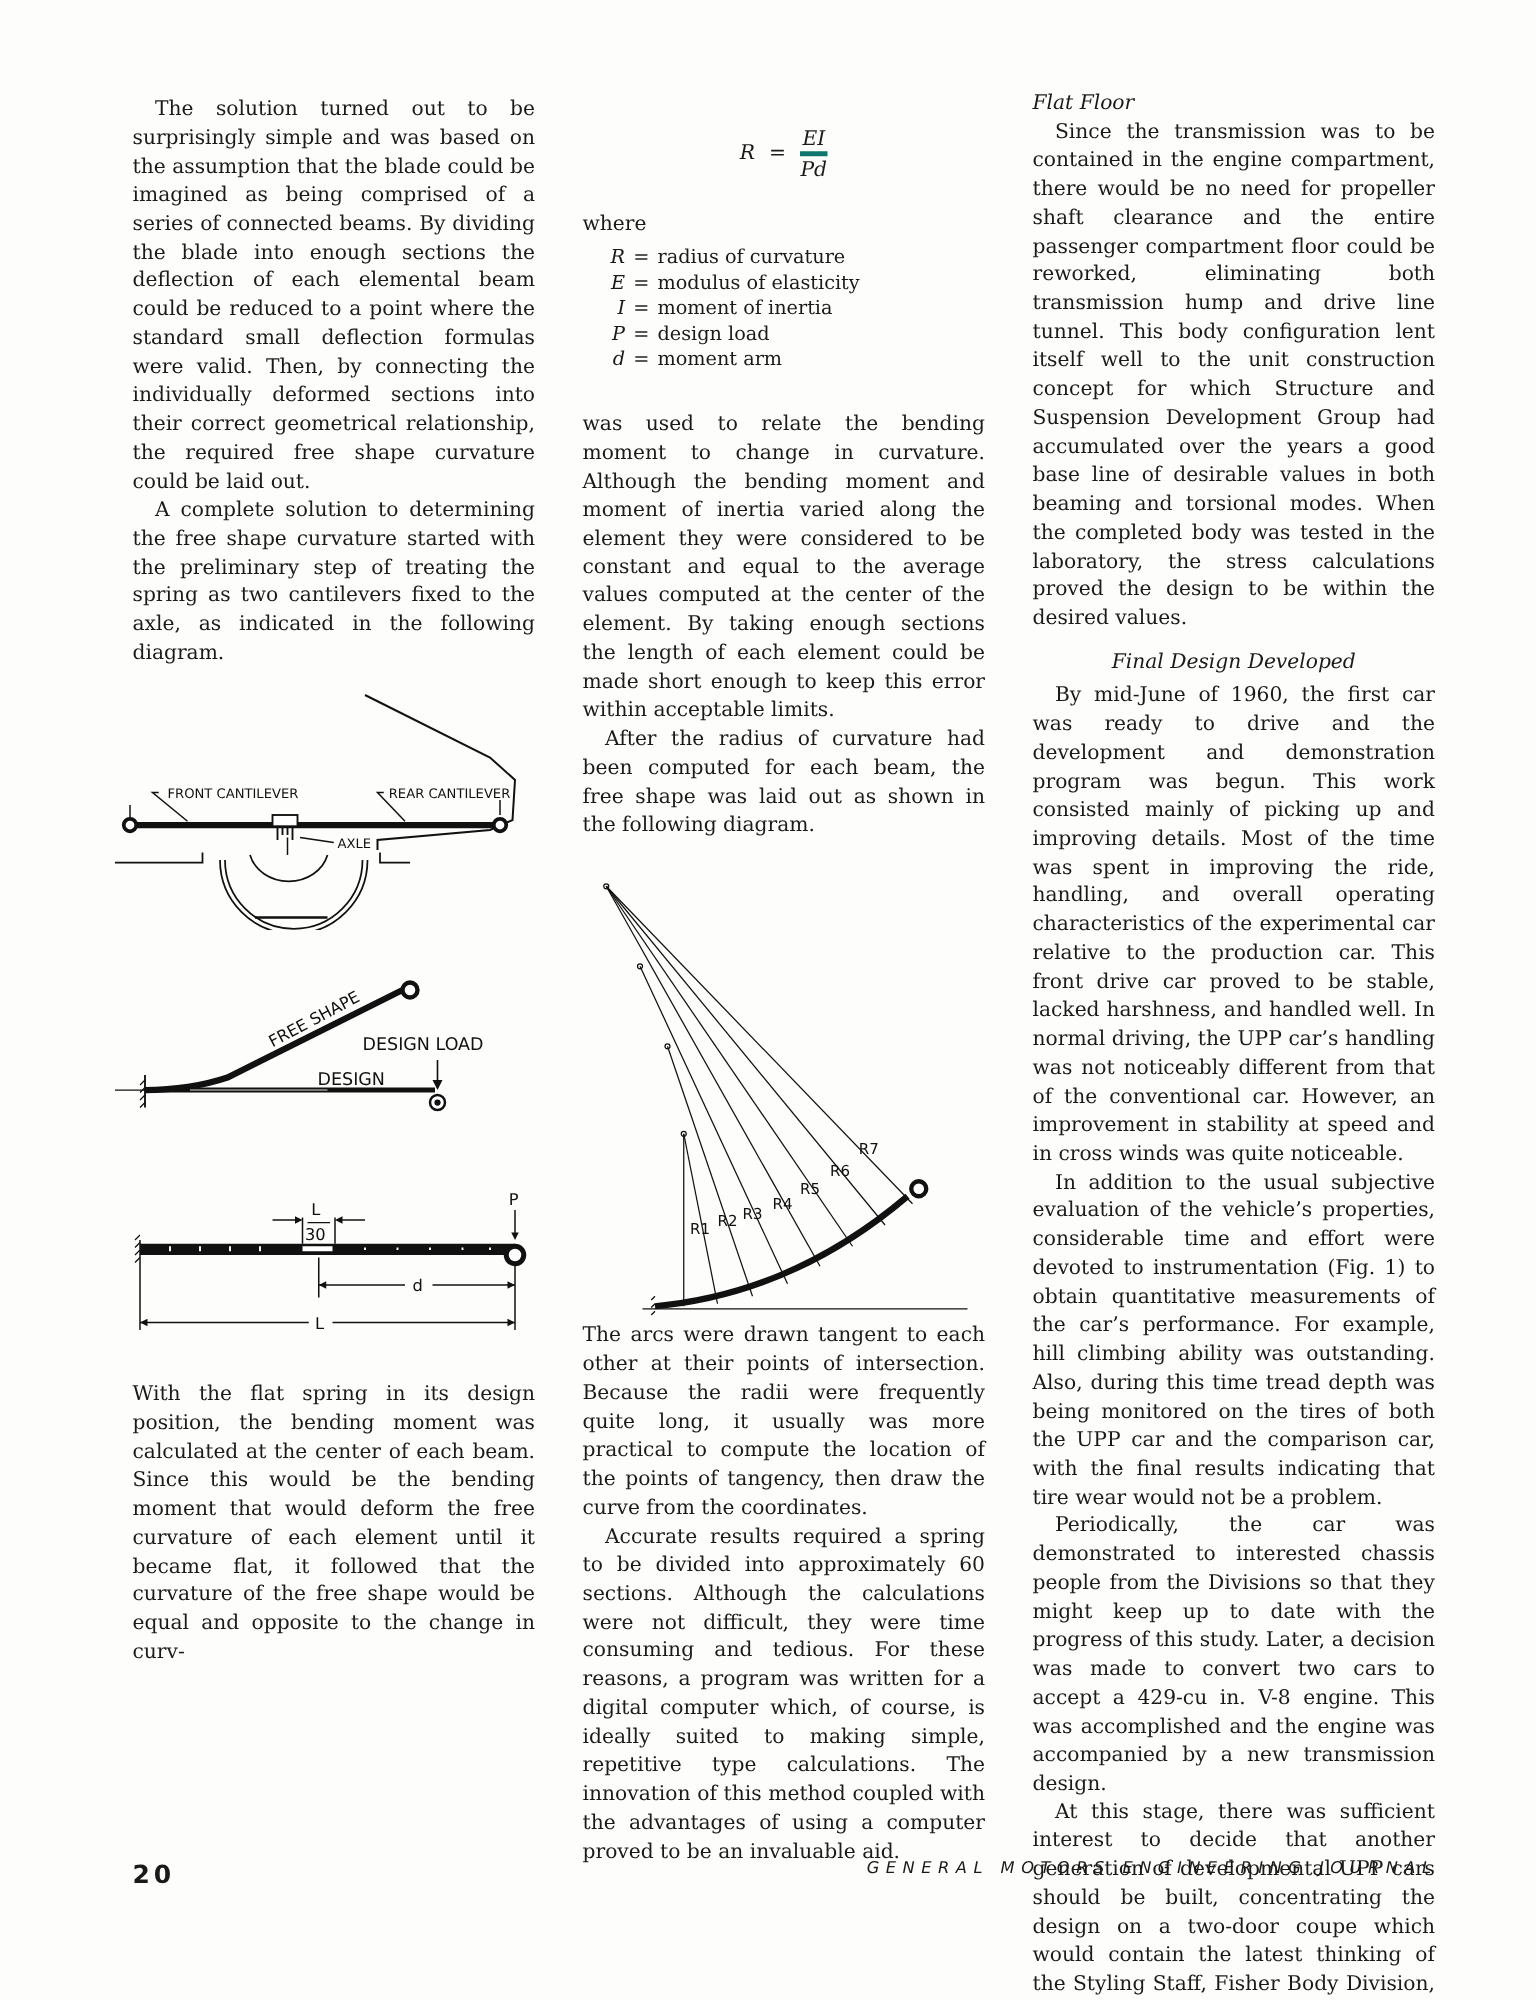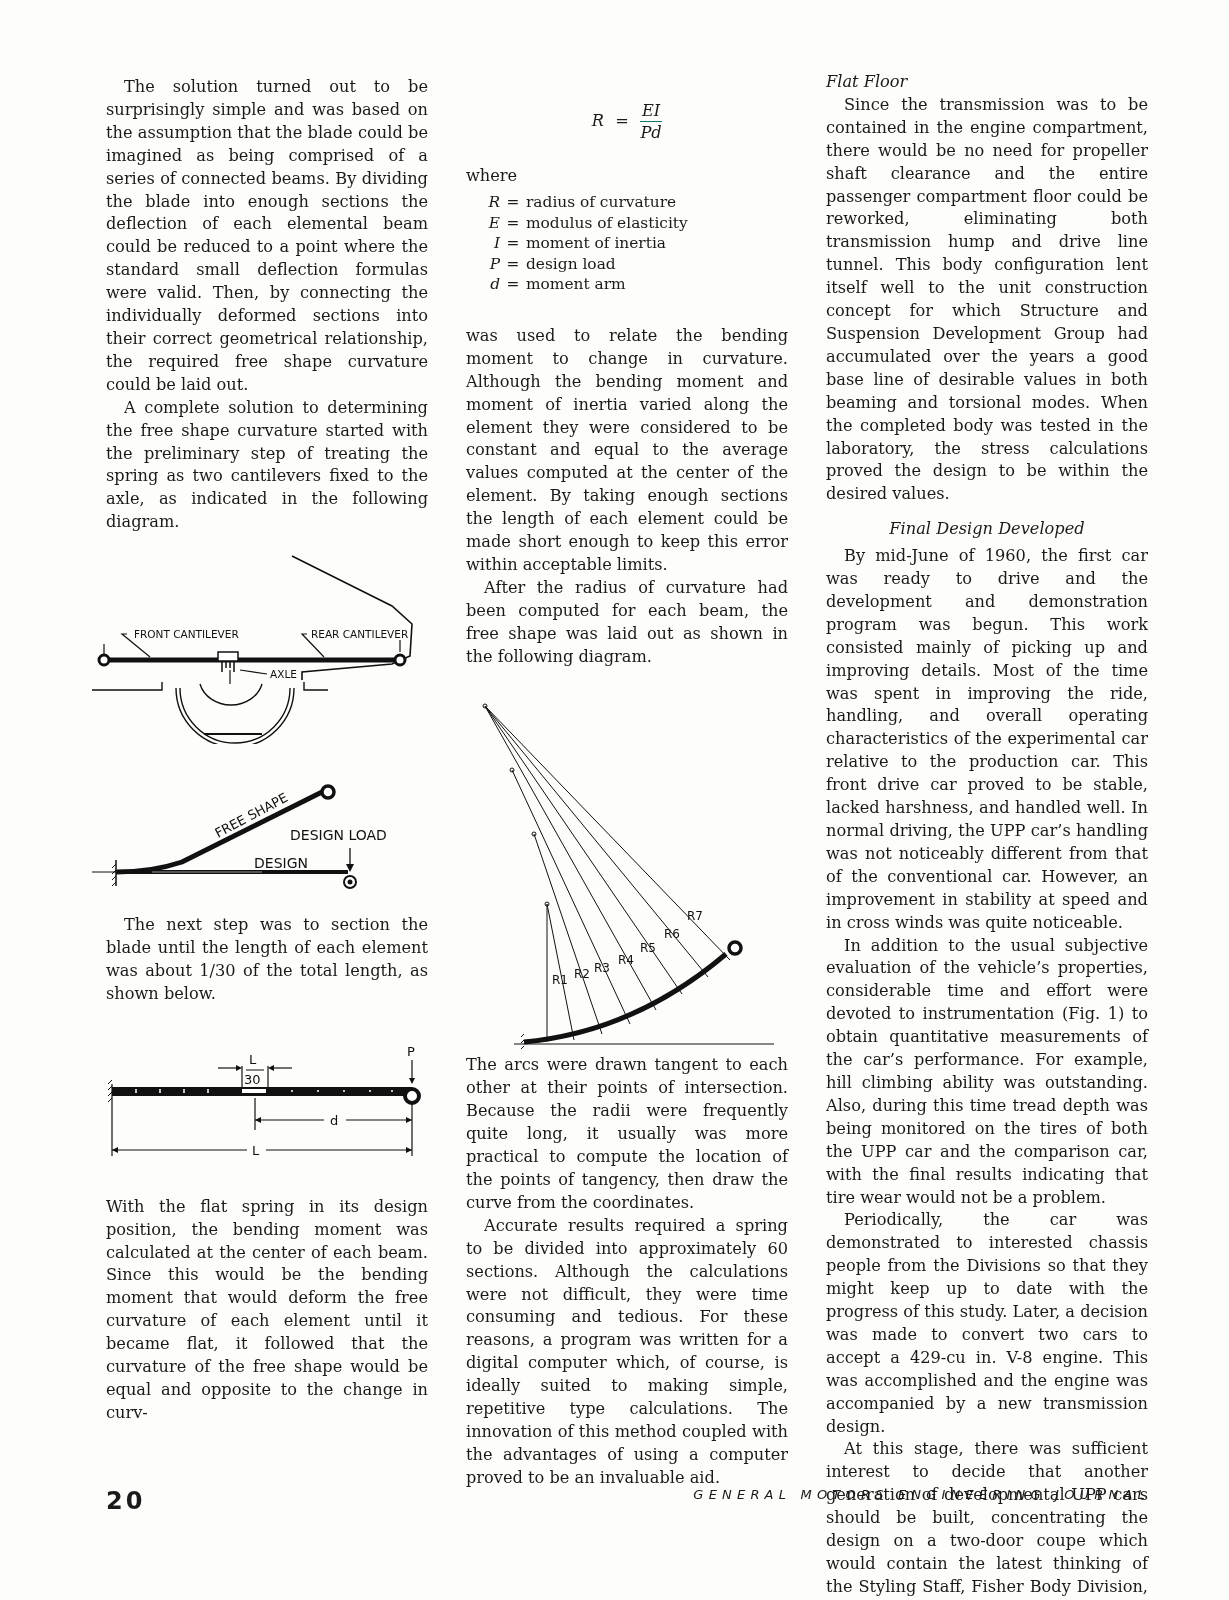--- a/index.html
+++ b/index.html
@@ -10,29 +10,29 @@
   .ind { text-indent:18px; }
   #c1 { left:106px; }
   #c2 { left:466px; }
   #c3 { left:826px; }
   .fig { position:relative; }
   .fig svg { display:block; }
   .lbl { font-family:"DejaVu Sans","Liberation Sans",sans-serif; fill:#111; }
   .eq { text-align:center; font-style:italic; margin:24px 0 22px 0; }
   .frac { display:inline-block; vertical-align:middle; text-align:center; }
   .frac span { display:block; line-height:21px; }
-  .frac .num { border-bottom:1px solid #0f766e; padding:0 2px; }
+  .frac .num { border-bottom:4px solid #0f766e; padding:0 2px; }
   .where-list { margin:4px 0 0 20px; font-size:15.4px; line-height:20.6px; }
   .where-list .row { display:flex; }
   .where-list .sym { width:14px; font-style:italic; text-align:right; }
   .where-list .eqs { width:26px; text-align:center; }
   .sec-head { font-style:italic; }
   .center { text-align:center; }
   .footer { position:absolute; top:1487px; left:106px; width:1044px; height:26px; }
-  .pg { position:absolute; left:0; font-family:"DejaVu Sans","Liberation Sans",sans-serif; font-weight:bold; font-size:24px; letter-spacing:3px; }
+  .pg { position:absolute; left:0; font-family:"DejaVu Sans","Liberation Sans",sans-serif; font-weight:bold; font-size:20px; letter-spacing:3px; }
   .journal { position:absolute; right:0; font-family:"DejaVu Sans","Liberation Sans",sans-serif; font-size:13px; letter-spacing:5.2px;font-style:italic; }
 </style>
 </head>
 <body>
 
 <div class="col" id="c1">
   <p class="ind">The solution turned out to be surprisingly simple and was based on the assumption that the blade could be imagined as being comprised of a series of connected beams. By dividing the blade into enough sections the deflection of each elemental beam could be reduced to a point where the standard small deflection formulas were valid. Then, by connecting the individually deformed sections into their correct geometrical relationship, the required free shape curvature could be laid out.</p>
   <p class="ind">A complete solution to determining the free shape curvature started with the preliminary step of treating the spring as two cantilevers fixed to the axle, as indicated in the following diagram.</p>
 
   <div class="fig" style="margin-left:-14px; margin-top:10px;">
@@ -74,21 +74,20 @@
       <circle cx="258" cy="98" r="6" fill="#fff" stroke="#111" stroke-width="2"></circle>
       <circle cx="258" cy="98" r="2.5" fill="#111"></circle>
       <line x1="258" y1="64" x2="258" y2="86" stroke="#111" stroke-width="1.3"></line>
       <polygon points="254,80 262,80 258,88" fill="#111"></polygon>
       <text class="lbl" transform="translate(126,54) rotate(-28)" font-size="13">FREE SHAPE</text>
       <text class="lbl" x="198" y="56" font-size="14">DESIGN LOAD</text>
       <text class="lbl" x="162" y="84" font-size="14">DESIGN</text>
     </svg>
   </div>
 
-  <p class="ind">The next step was to section the blade until the length of each element was about 1/30 of the total length, as shown below.</p>
 
   <div class="fig" style="margin-left:-14px; margin-top:20px;">
     <svg width="340" height="130" viewBox="0 0 340 130">
       <line x1="20" y1="58" x2="20" y2="130" stroke="#111" stroke-width="1.2"></line>
       <path d="M20 54 l-4 4 M20 60 l-4 4 M20 66 l-4 4 M20 72 l-4 4" stroke="#111" stroke-width="1"></path>
       <rect x="20" y="61" width="300" height="9" fill="#111"></rect>
       <rect x="150" y="63" width="24" height="4" fill="#fff"></rect>
       <path d="M44 63 v4 M68 63 v4 M92 63 v4 M116 63 v4 M200 64 v2 M226 64 v2 M252 64 v2 M278 64 v2 M300 64 v2" stroke="#fff" stroke-width="1.5"></path>
       <circle cx="320" cy="70" r="7" fill="#fff" stroke="#111" stroke-width="4"></circle>
       <line x1="320" y1="34" x2="320" y2="56" stroke="#111" stroke-width="1.2"></line>

